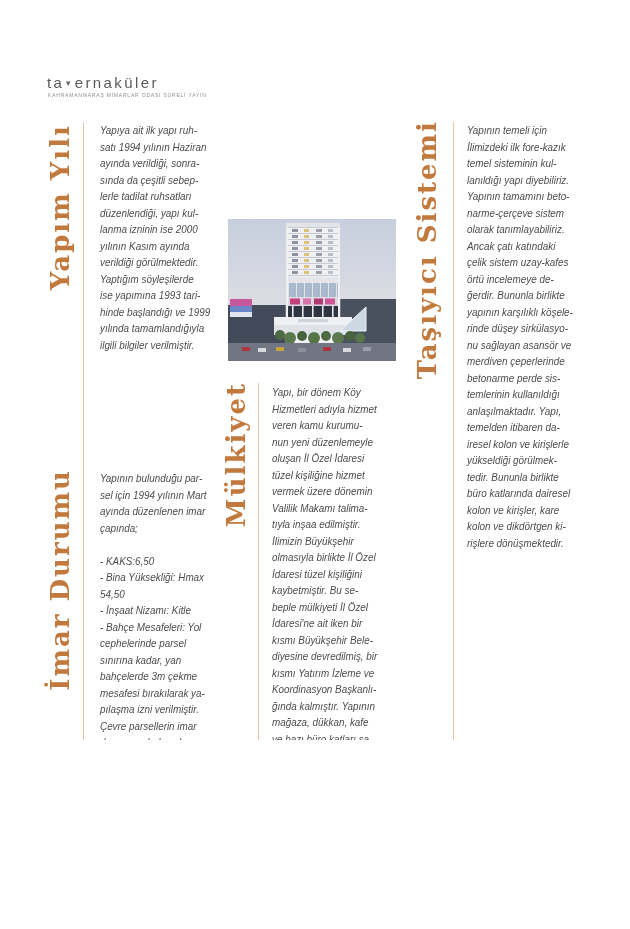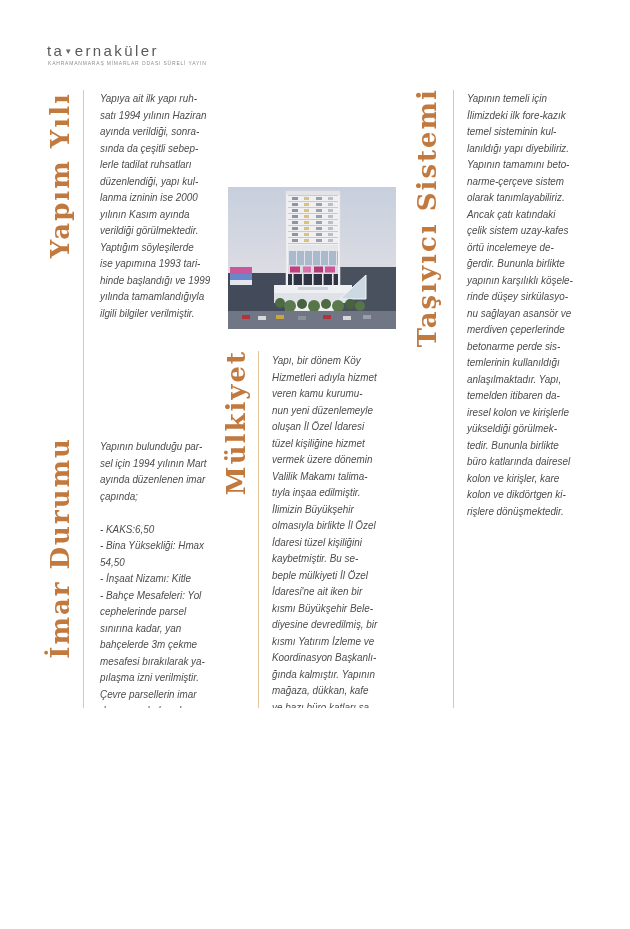--- a/index.html
+++ b/index.html
@@ -1,17 +1,17 @@
 <!DOCTYPE html>
 <html><head>
 <meta charset="utf-8">
 <style>
   html,body{margin:0;padding:0;background:#ffffff;}
   .page{position:relative;width:630px;height:708px;background:#ffffff;overflow:hidden;
-        font-family:"Liberation Sans",sans-serif;}
+        font-family:"Liberation Sans",sans-serif;margin-top:32px;}
   
   .logo{position:absolute;left:47px;top:42px;color:#59595c;font-size:15px;
         letter-spacing:2.4px;font-weight:400;}
   .logo .tri{display:inline-block;font-size:8px;color:#6a6a6e;vertical-align:2px;
         letter-spacing:2.4px;}
   .tagline{position:absolute;left:48px;top:60px;font-size:5px;letter-spacing:0.8px;
         color:#8e8e90;text-transform:uppercase;}
   
   .vheading{position:absolute;writing-mode:vertical-rl;transform:rotate(180deg);
         font-family:"DejaVu Serif","Liberation Serif",serif;font-weight:bold;

